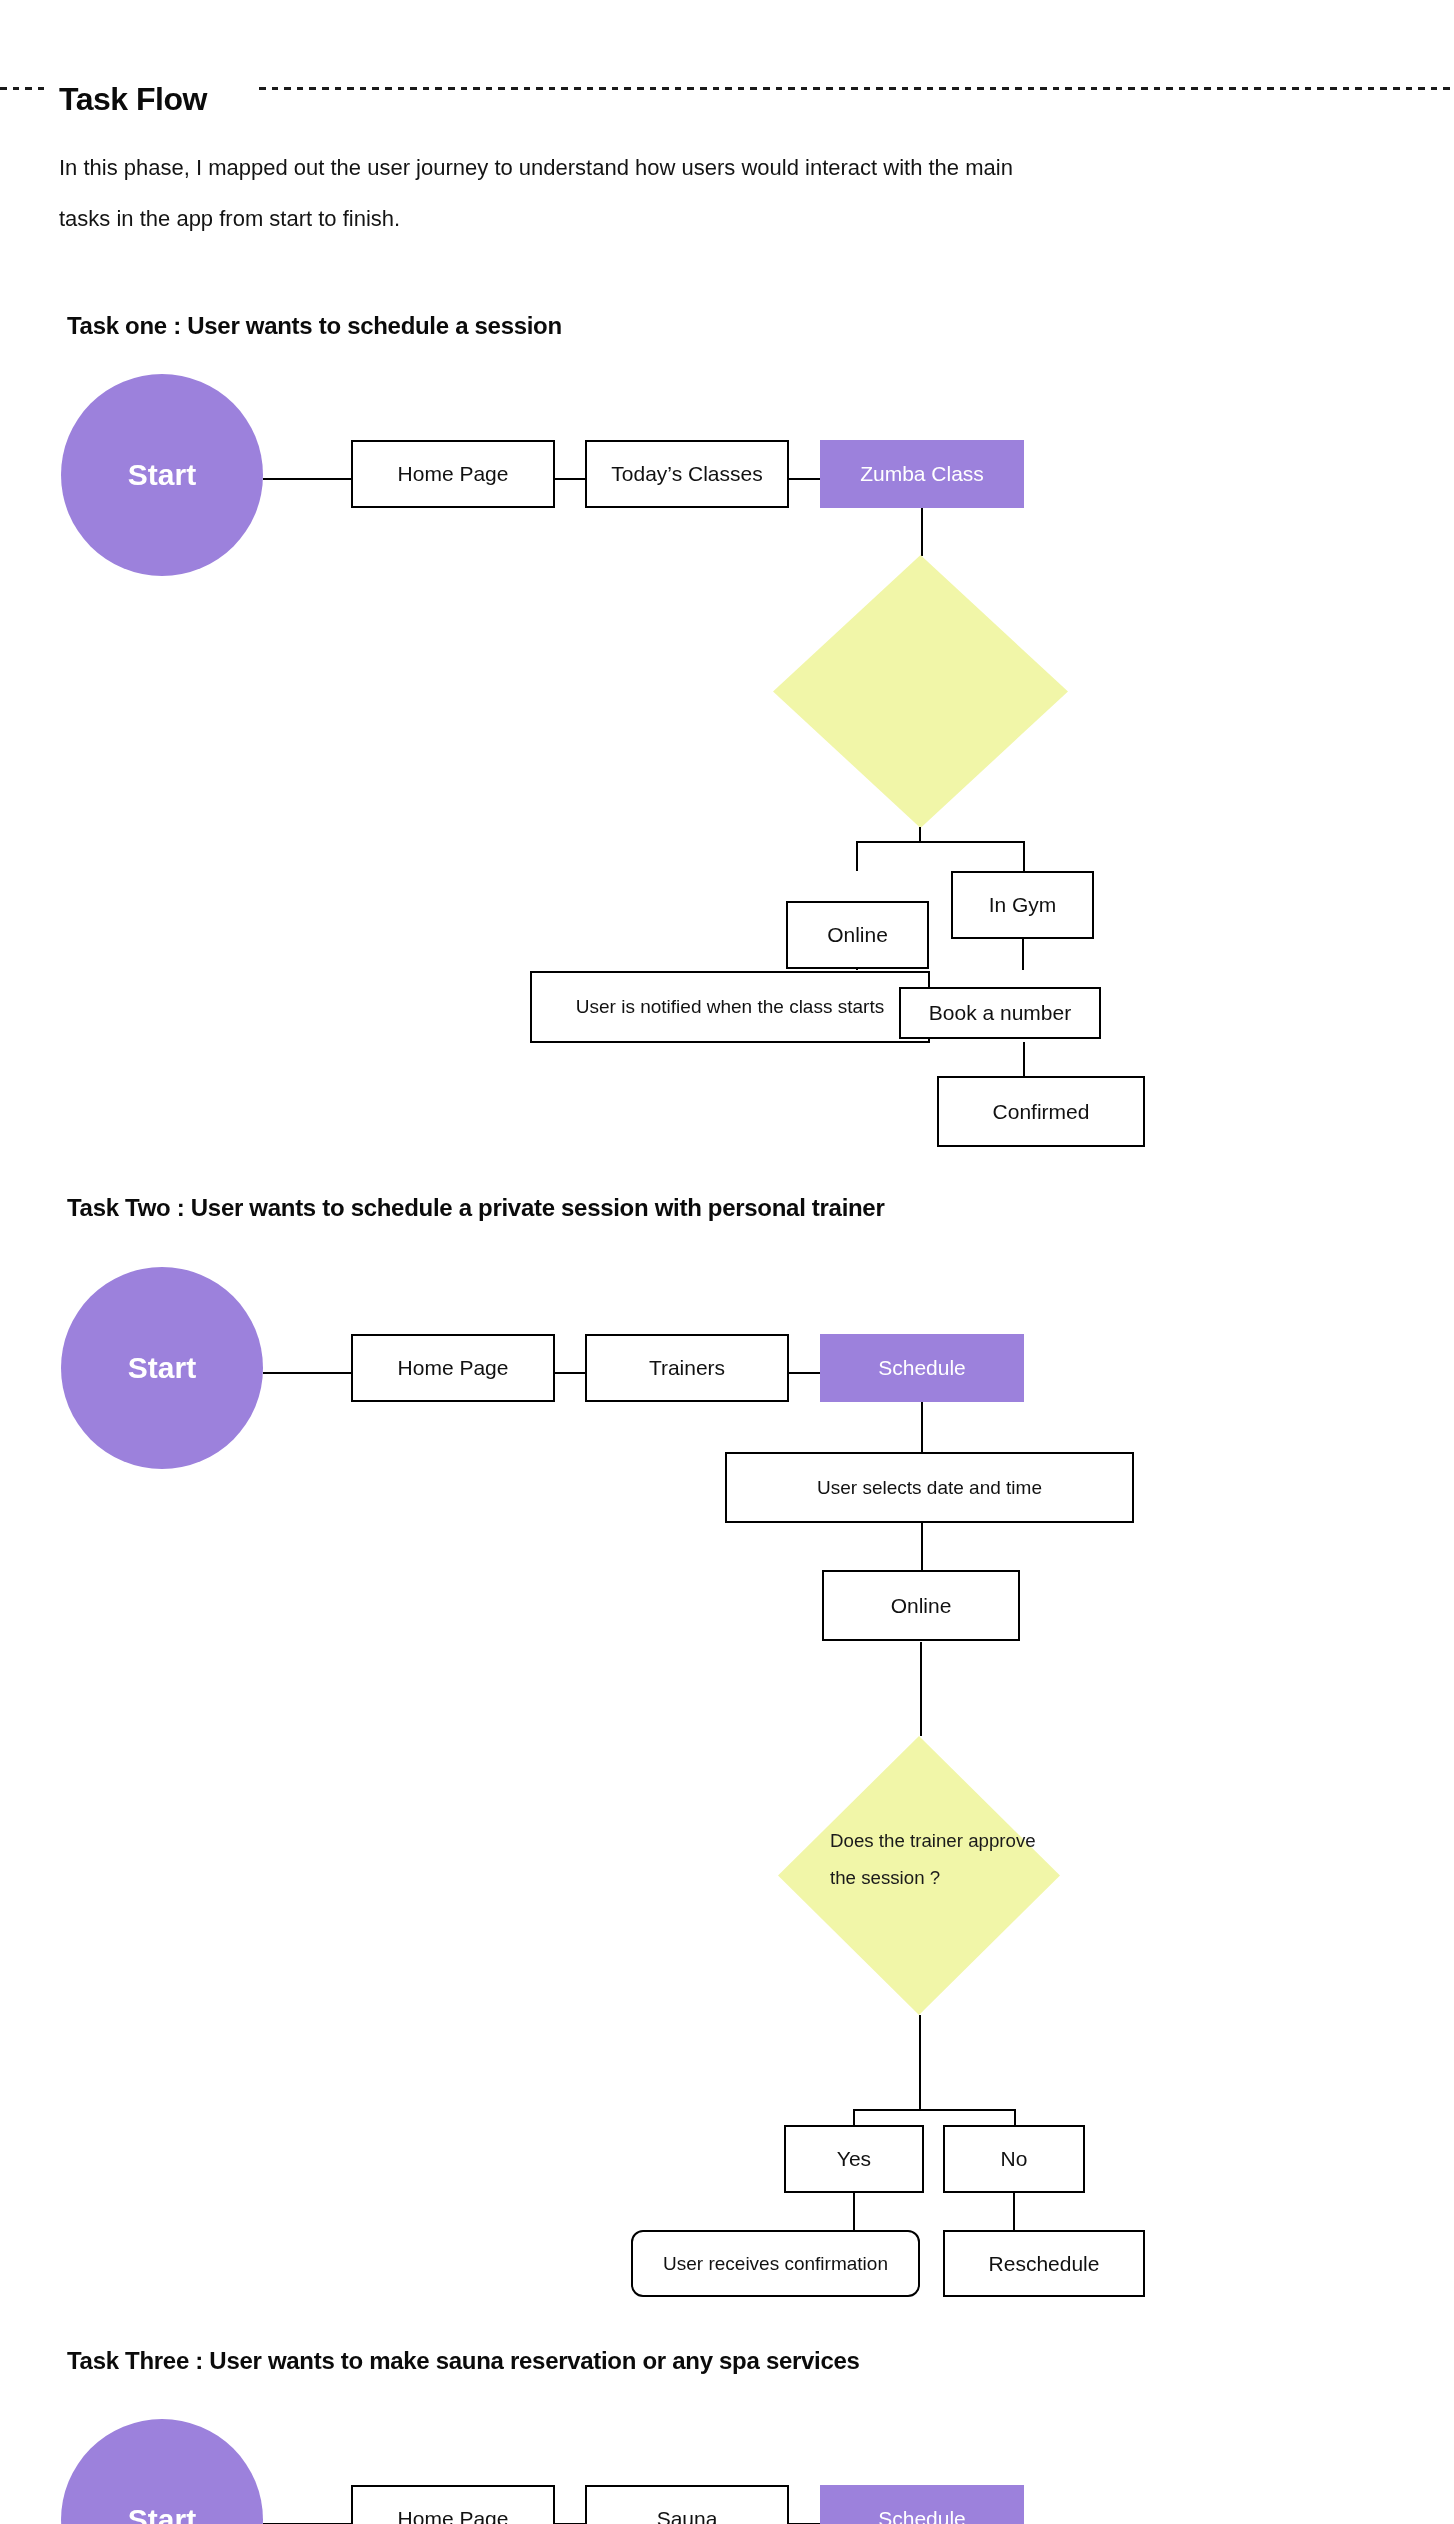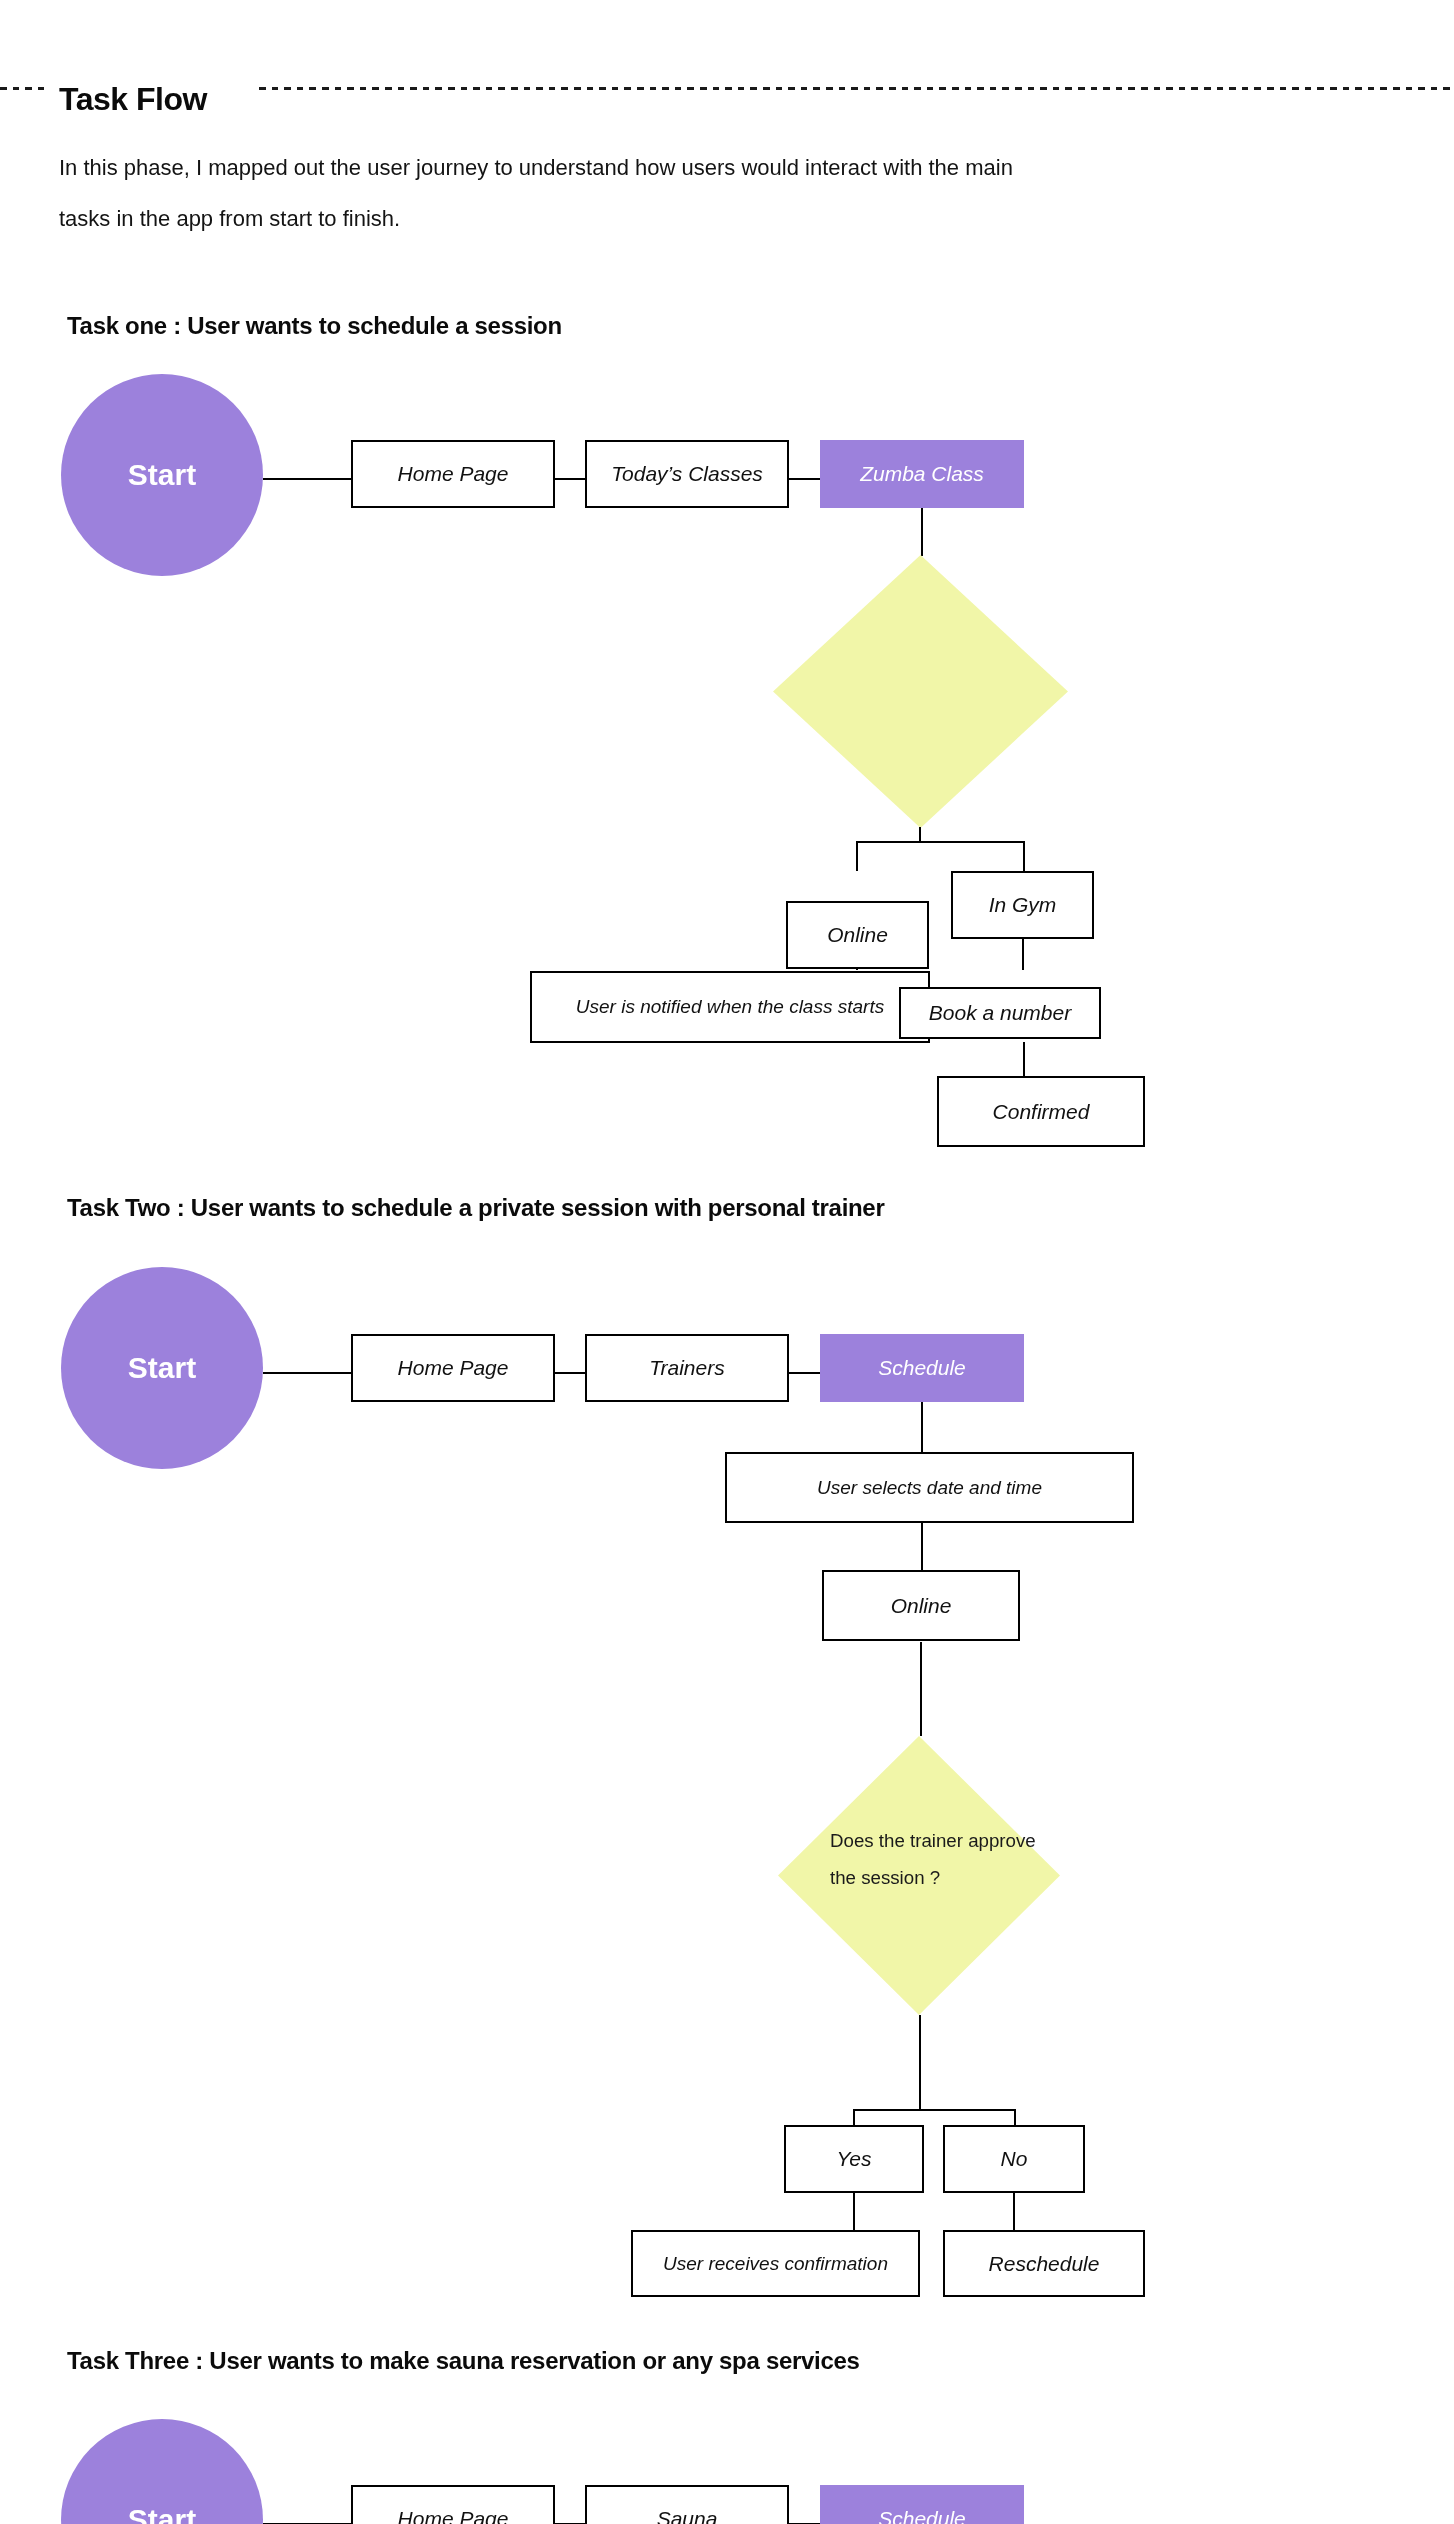--- a/index.html
+++ b/index.html
@@ -33,21 +33,21 @@
     position:absolute; width:202px; height:202px; border-radius:50%;
     background:#9c81dc; color:#ffffff;
     display:flex; align-items:center; justify-content:center;
     font-size:30px; font-weight:700;
     z-index:2;
   }
   .box {
     position:absolute; background:#ffffff; border:2px solid #000000;
     display:flex; align-items:center; justify-content:center;
     font-size:21px; color:#111111; text-align:center;
-    box-sizing:border-box; z-index:2;font-style:italic;
+    box-sizing:border-box; z-index:2;
   }
   .box.small-text { font-size:19px; }
   .box.purple { background:#9c81dc; border:none; color:#ffffff; }
   .hline, .vline { position:absolute; background:#000000; z-index:1; }
   .hline { height:2px; }
   .vline { width:2px; }
   .diamond {
     position:absolute; background:#f1f6a8;
     clip-path:polygon(50% 0, 100% 50%, 50% 100%, 0 50%);
     z-index:1;
@@ -168,21 +168,21 @@
   <div class="vline" style="left:1014px; top:2109px; height:16px;"></div>
 
   <div class="box" style="left:784px; top:2125px; width:140px; height:68px;">
     <span>Yes</span>
   </div>
   <div class="box" style="left:943px; top:2125px; width:142px; height:68px;">
     <span>No</span>
   </div>
 
   <div class="vline" style="left:853px; top:2193px; height:38px;"></div>
-  <div class="box small-text" style="left:631px; top:2230px; width:289px; height:67px;">
+  <div class="box small-text" style="left:631px; top:2230px; width:289px; height:67px;border-radius:12px;">
     <span>User receives confirmation</span>
   </div>
 
   <div class="vline" style="left:1013px; top:2193px; height:38px;"></div>
   <div class="box" style="left:943px; top:2230px; width:202px; height:67px;">
     <span>Reschedule</span>
   </div>
 
   <div class="task-heading" style="top:2347px;">Task Three : User wants to make sauna reservation or any spa services</div>
 

